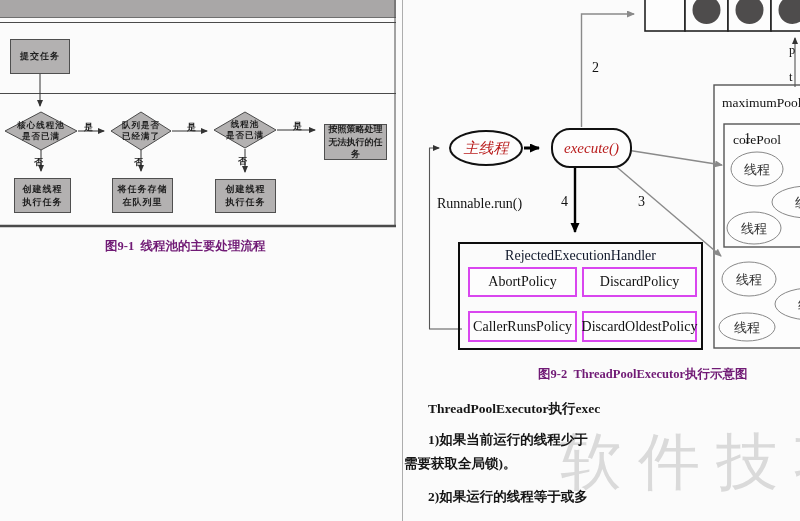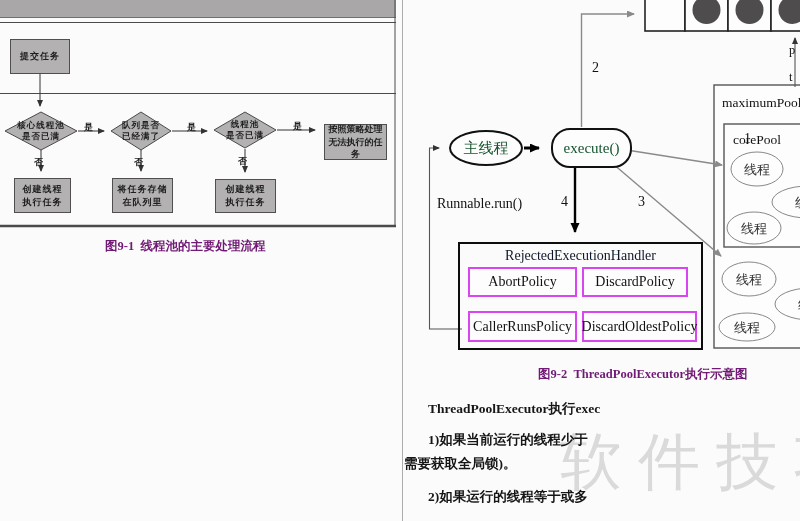--- a/index.html
+++ b/index.html
@@ -9,21 +9,21 @@
   .gbox{position:absolute;z-index:2;background:#b3b1b1;border:1px solid #4f4f4f;
         display:flex;align-items:center;justify-content:center;text-align:center;
         font-size:9px;font-weight:700;color:#1f1f1f;line-height:1.4;letter-spacing:1px;
         white-space:pre-line;box-sizing:border-box;}
   .dtext{position:absolute;z-index:3;text-align:center;font-size:8.5px;font-weight:700;
          color:#1f1f1f;line-height:1.35;letter-spacing:1px;white-space:pre-line;}
   .yn{position:absolute;z-index:3;font-size:9px;font-weight:700;color:#222;}
   .cap{position:absolute;z-index:3;font-size:12.5px;font-weight:700;color:#701a75;white-space:pre;}
   .ell{position:absolute;z-index:2;border-radius:50%;background:#fdfdfd;
        display:flex;align-items:center;justify-content:center;box-sizing:border-box;}
-  .node{font-size:15px;color:#14532d;}
+  .node{font-size:15px;color:#b91c1c;font-style:italic;}
   .num{position:absolute;z-index:3;font-size:14px;color:#111;}
   .pool-label{position:absolute;z-index:3;font-size:13.5px;color:#111;}
   .thr{position:absolute;z-index:3;font-size:13px;color:#333;text-align:center;}
   .handler{position:absolute;z-index:2;border:2.5px solid #0d0d0d;box-sizing:border-box;}
   .policy{position:absolute;border:2px solid #d946ef;background:#fdfdfd;display:flex;
           align-items:center;justify-content:center;font-size:14px;color:#111;box-sizing:border-box;}
   .body-line{position:absolute;z-index:3;font-size:13.5px;color:#161616;font-weight:600;white-space:pre;}
   #watermark{position:absolute;z-index:0;font-size:62px;color:#dadada;letter-spacing:16px;
              white-space:nowrap;font-weight:400;}
   #gutter{position:absolute;z-index:1;background:#adadad;width:1px;height:521px;}
@@ -169,21 +169,21 @@
   <span class="thr" style="left:737px;top:161px;width:40px;">线程</span>
   <span class="thr" style="left:788px;top:194px;width:40px;">线程</span>
   <span class="thr" style="left:734px;top:220px;width:40px;">线程</span>
   <span class="thr" style="left:729px;top:271px;width:40px;">线程</span>
   <span class="thr" style="left:791px;top:296px;width:40px;">线程</span>
   <span class="thr" style="left:727px;top:319px;width:40px;">线程</span>
 
   <div class="handler" style="left:458px;top:242px;width:245px;height:108px;">
     <div style="position:absolute;left:0;top:4px;width:100%;text-align:center;font-size:14px;color:#0f172a;">RejectedExecutionHandler</div>
     <div class="policy" style="left:8px;top:23px;width:109px;height:30px;">AbortPolicy</div>
-    <div class="policy" style="left:122px;top:23px;width:106px;height:30px;">DiscardPolicy</div>
+    <div class="policy" style="left:122px;top:23px;width:115px;height:30px;">DiscardPolicy</div>
     <div class="policy" style="left:8px;top:67px;width:109px;height:31px;">CallerRunsPolicy</div>
     <div class="policy" style="left:122px;top:67px;width:115px;height:31px;">DiscardOldestPolicy</div>
   </div>
 
   <div class="cap" style="left:538px;top:366px;">图9-2  ThreadPoolExecutor执行示意图</div>
 
   <div class="body-line" style="left:428px;top:400px;">ThreadPoolExecutor执行exec</div>
   <div class="body-line" style="left:428px;top:431px;">1)如果当前运行的线程少于</div>
   <div class="body-line" style="left:404px;top:455px;">需要获取全局锁)。</div>
   <div class="body-line" style="left:428px;top:488px;text-align:center;">2)如果运行的线程等于或多</div>

